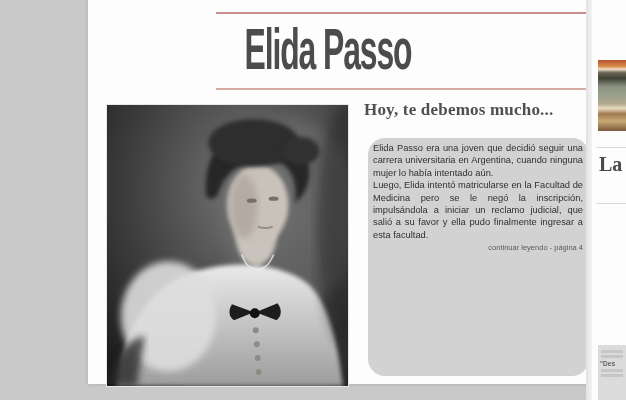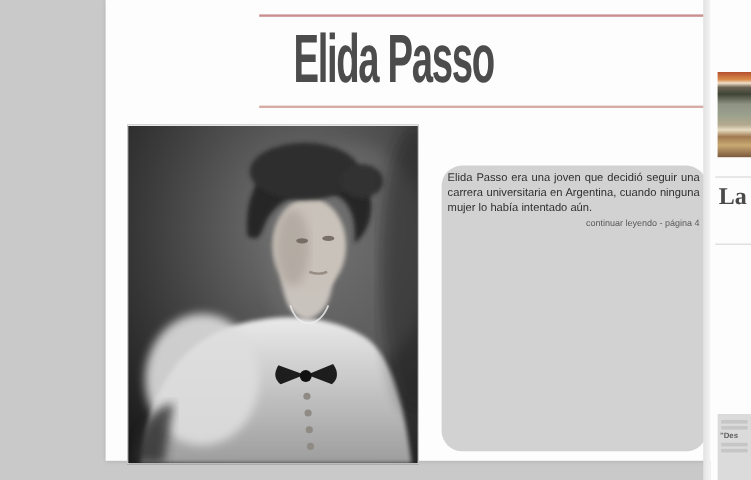--- a/index.html
+++ b/index.html
@@ -105,23 +105,25 @@
         <path d="M150,208 l22,-9 q7,10 -1,17 z" fill="#1d1d1d"></path>
         <circle cx="149" cy="209" r="5" fill="#111111"></circle>
         <circle cx="150" cy="226" r="3" fill="#8f8a84"></circle>
         <circle cx="151" cy="240" r="3" fill="#8f8a84"></circle>
         <circle cx="152" cy="254" r="3" fill="#8f8a84"></circle>
         <circle cx="153" cy="268" r="3" fill="#8f8a84"></circle>
         <ellipse cx="240" cy="120" rx="28" ry="120" fill="#1a1a1a" opacity="0.45" filter="url(#pg-b6)"></ellipse>
       </svg>
     </div>
 
+    <div class="headline" style="left:276px;">Hoy, te debemos mucho...</div>
 
     <div class="textbox" style="left:280px;">
       <p>Elida Passo era una joven que decidió seguir una carrera universitaria en Argentina, cuando ninguna mujer lo había intentado aún.</p>
+      <p>Luego, Elida intentó matricularse en la Facultad de Medicina pero se le negó la inscripción, impulsándola a iniciar un reclamo judicial, que salió a su favor y ella pudo finalmente ingresar a esta facultad.</p>
       <div class="continue">continuar leyendo - página 4</div>
     </div>
 
   </div>
 
   <div class="page-gap"></div>
 
   <div class="right-col"></div>
   <div class="rc-thumb"></div>
   <div class="rc-rule rc-rule1"></div>

